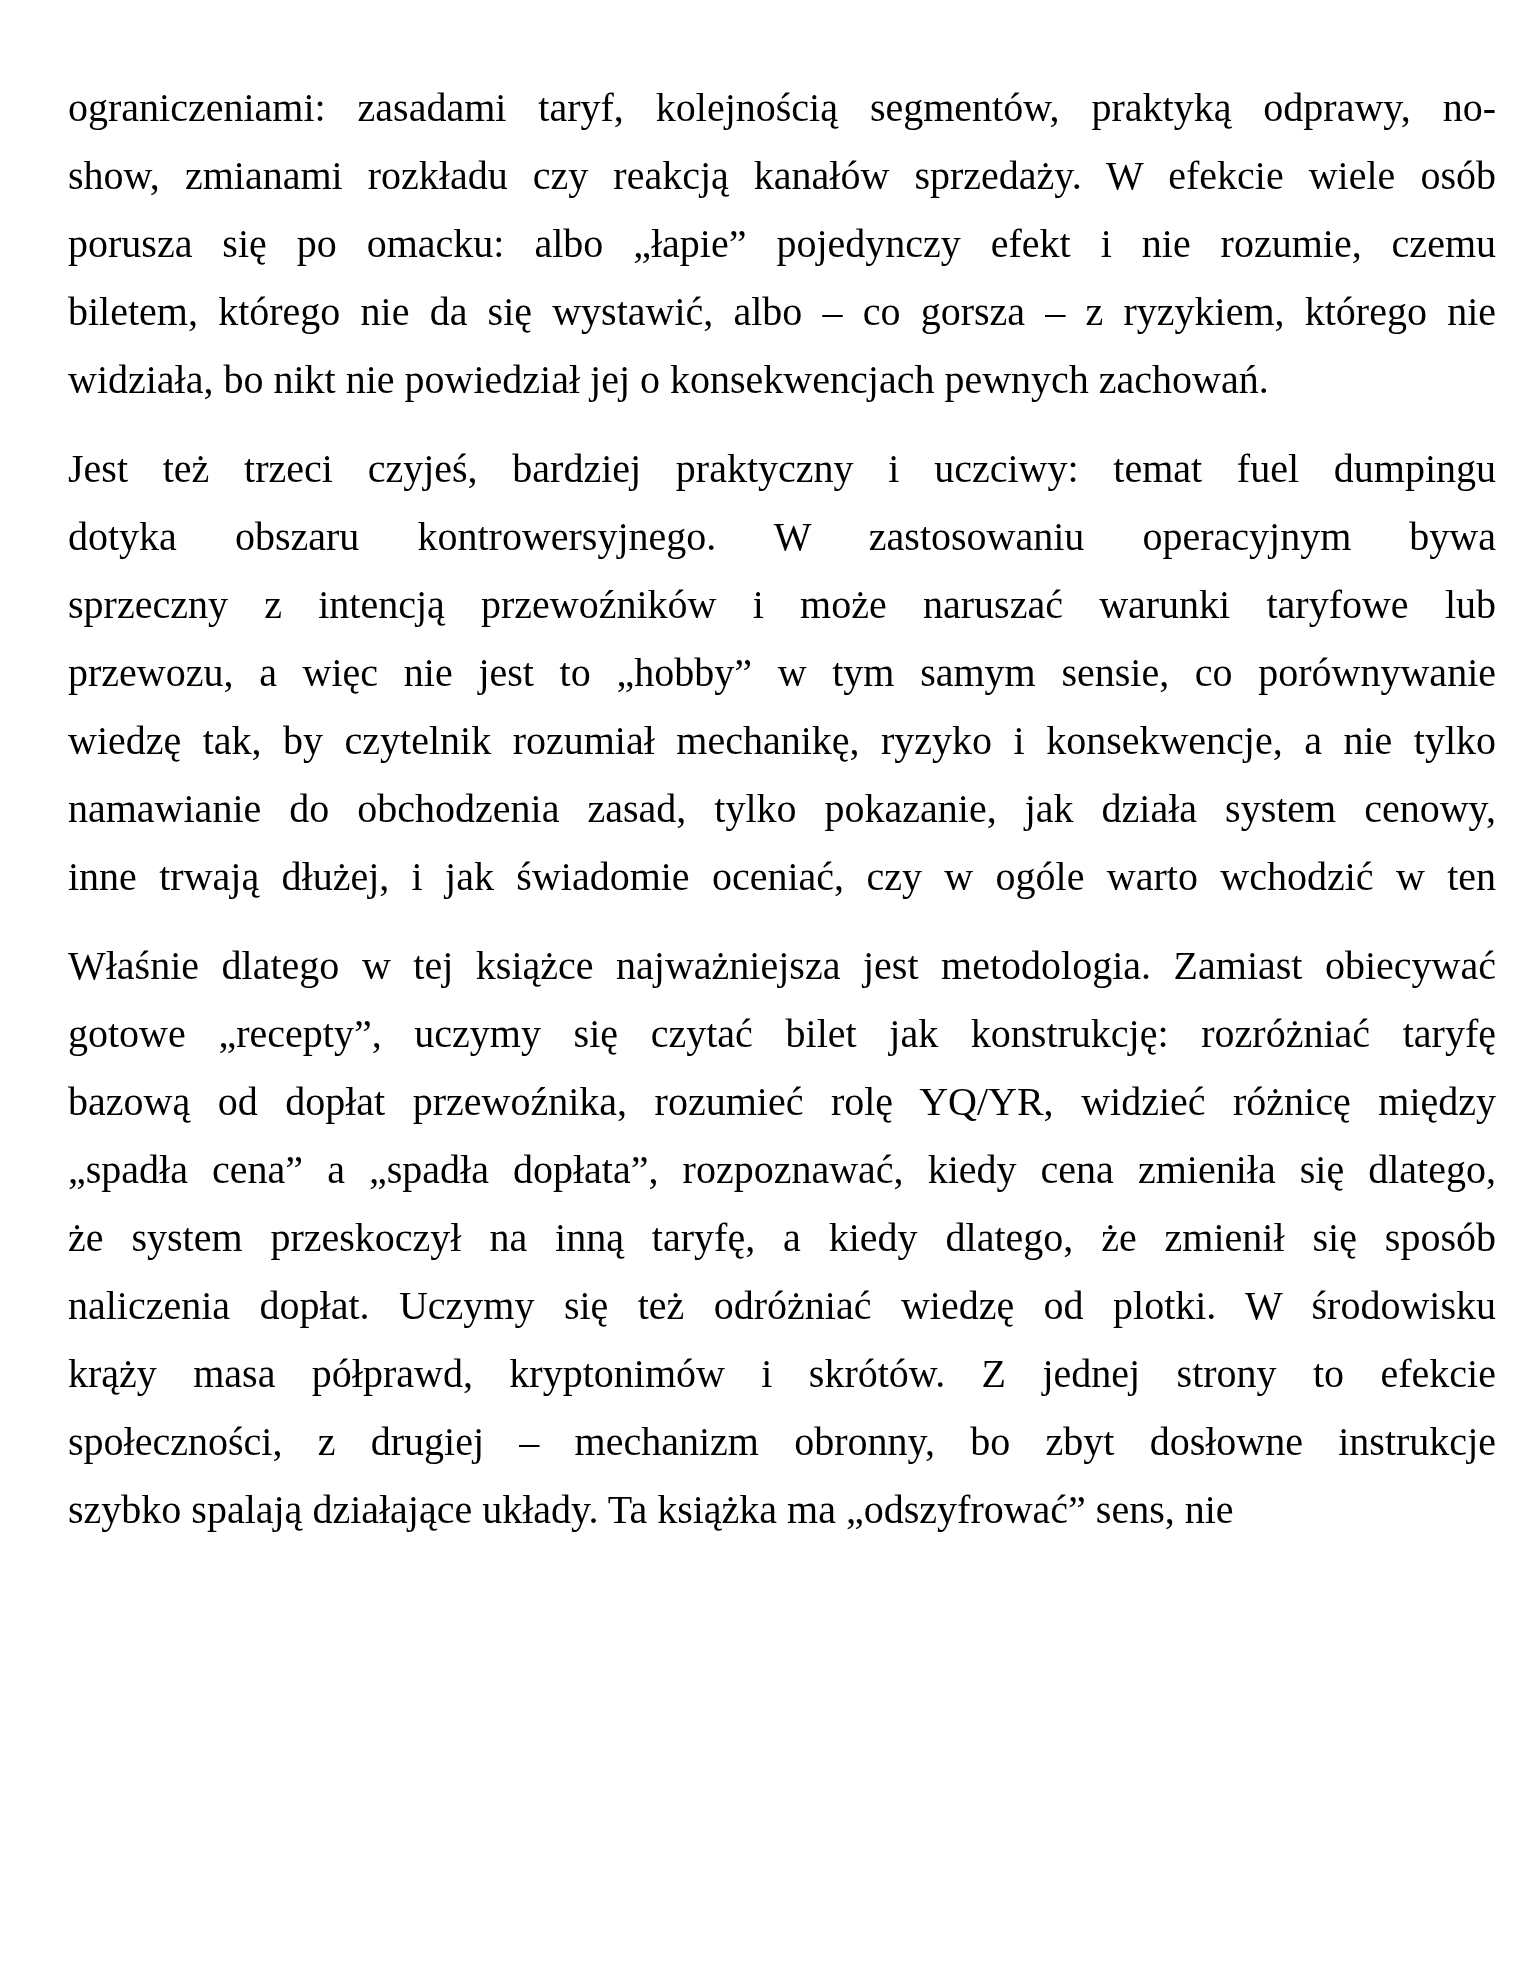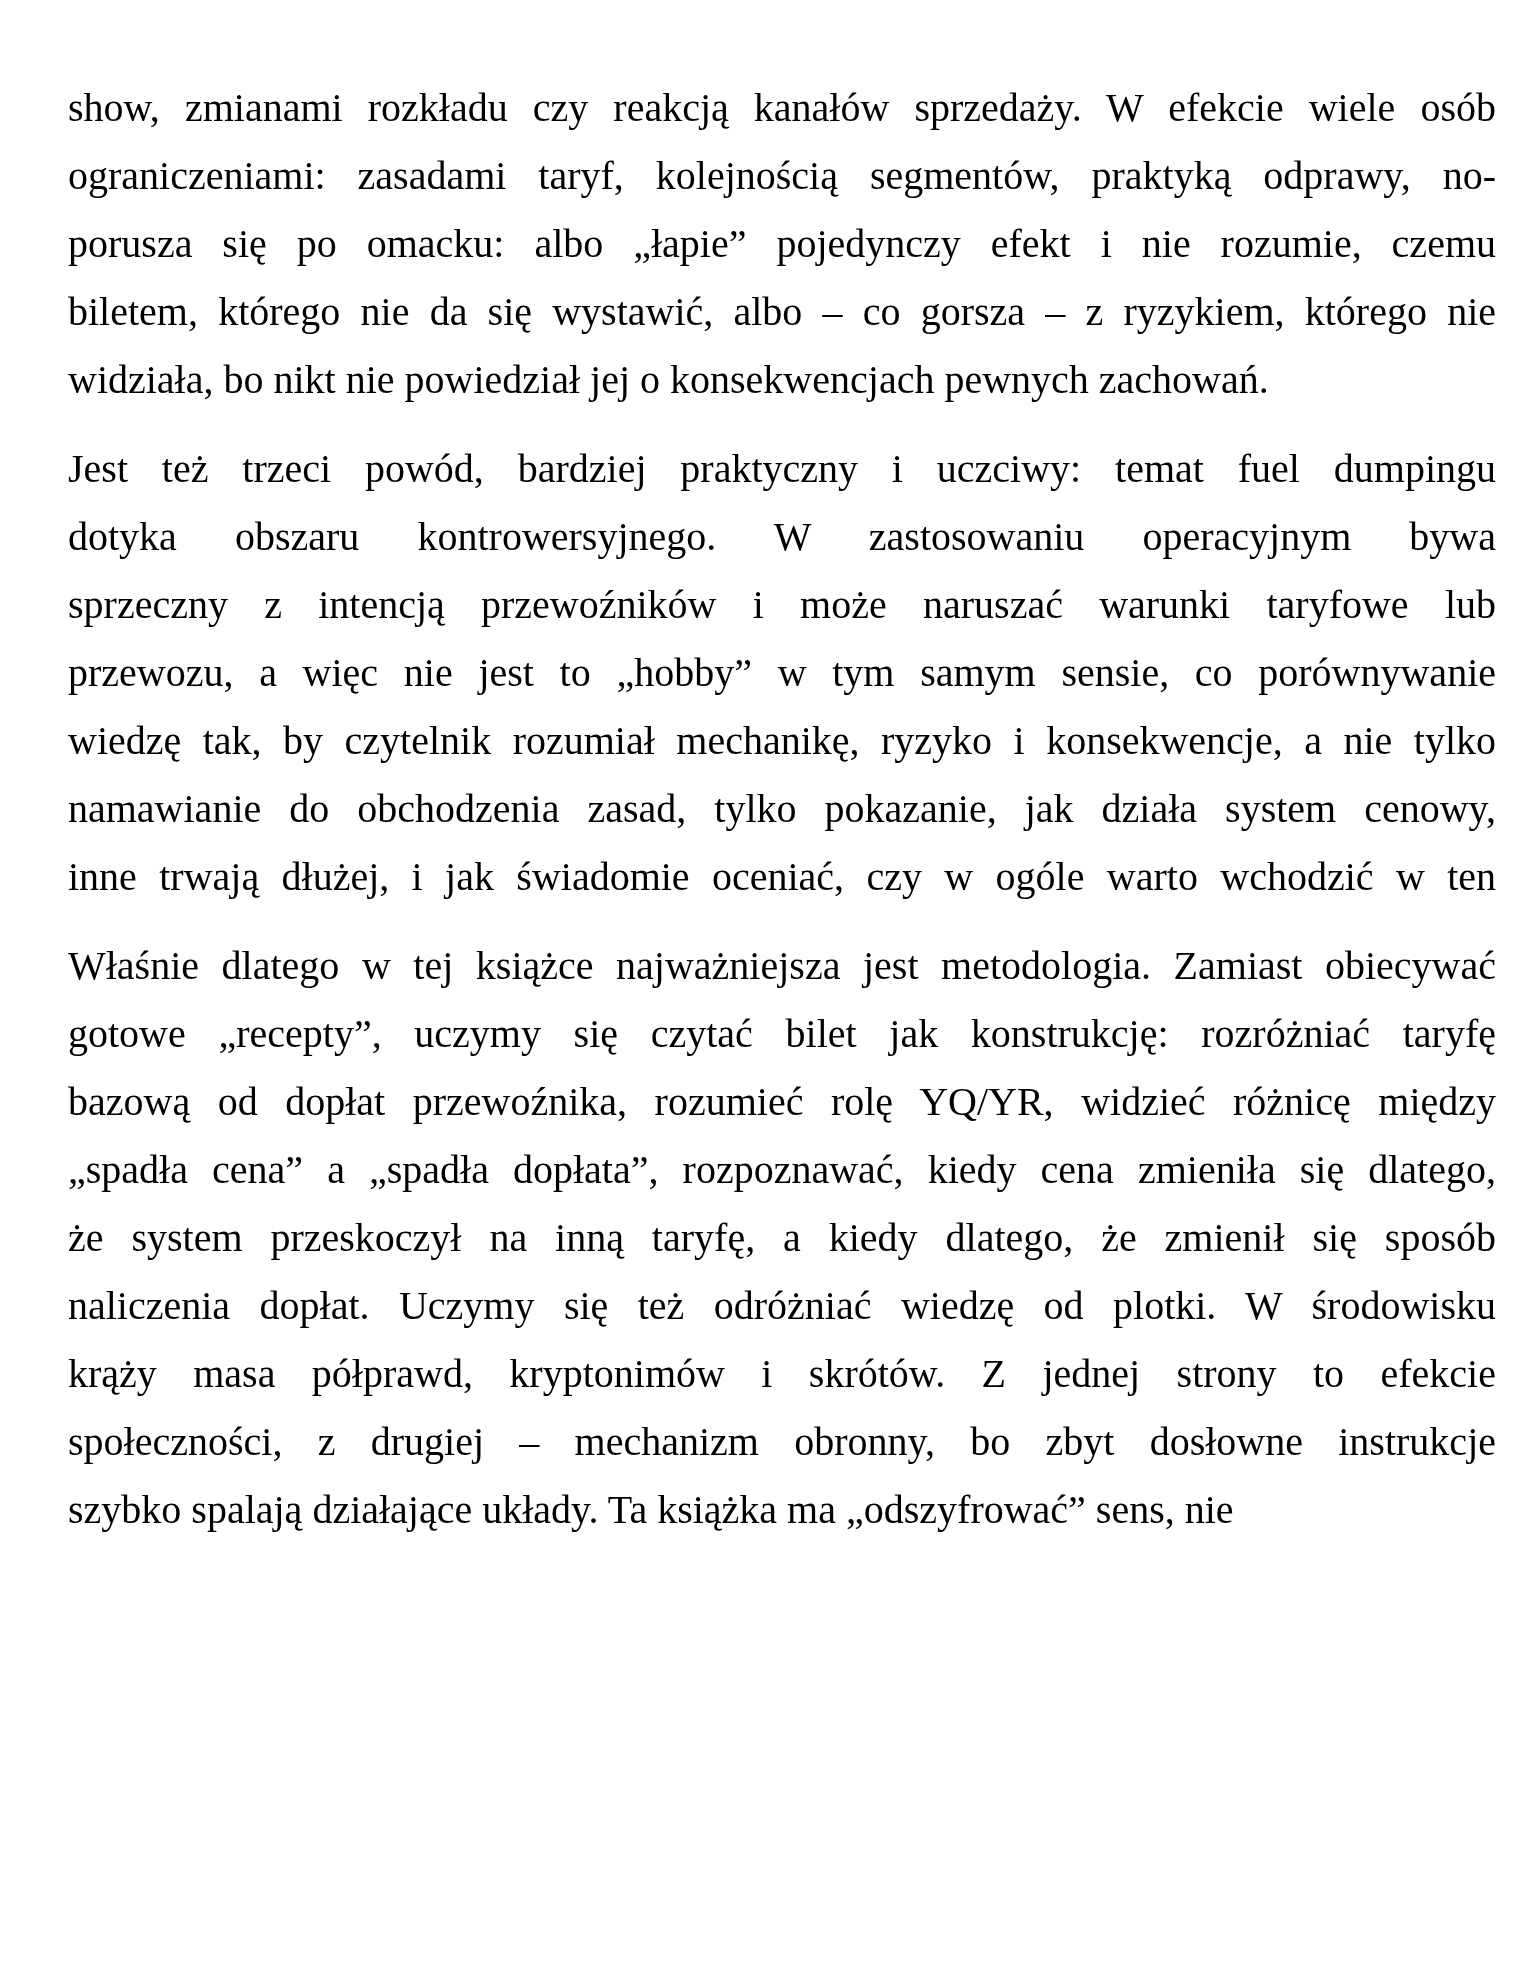--- a/index.html
+++ b/index.html
@@ -30,28 +30,28 @@
   }
   .line.last {
     text-align-last: left;
   }
 </style>
 </head>
 <body>
 
 <div class="page" id="page-root" style="background: rgb(255, 255, 255); color: rgb(0, 0, 0);">
     <div class="para">
+      <div class="line">ograniczeniami: zasadami taryf, kolejnością segmentów, praktyką odprawy, no-</div>
       <div class="line">show, zmianami rozkładu czy reakcją kanałów sprzedaży. W efekcie wiele osób</div>
-      <div class="line">ograniczeniami: zasadami taryf, kolejnością segmentów, praktyką odprawy, no-</div>
       <div class="line">porusza się po omacku: albo „łapie” pojedynczy efekt i nie rozumie, czemu</div>
       <div class="line">biletem, którego nie da się wystawić, albo – co gorsza – z ryzykiem, którego nie</div>
       <div class="line last">widziała, bo nikt nie powiedział jej o konsekwencjach pewnych zachowań.</div>
     </div>
     <div class="para">
-      <div class="line">Jest też trzeci powód, bardziej praktyczny i uczciwy: temat fuel dumpingu</div>
+      <div class="line">Jest też trzeci czyjeś, bardziej praktyczny i uczciwy: temat fuel dumpingu</div>
       <div class="line">dotyka obszaru kontrowersyjnego. W zastosowaniu operacyjnym bywa</div>
       <div class="line">sprzeczny z intencją przewoźników i może naruszać warunki taryfowe lub</div>
       <div class="line">przewozu, a więc nie jest to „hobby” w tym samym sensie, co porównywanie</div>
       <div class="line">wiedzę tak, by czytelnik rozumiał mechanikę, ryzyko i konsekwencje, a nie tylko</div>
       <div class="line">namawianie do obchodzenia zasad, tylko pokazanie, jak działa system cenowy,</div>
       <div class="line">inne trwają dłużej, i jak świadomie oceniać, czy w ogóle warto wchodzić w ten</div>
     </div>
     <div class="para">
       <div class="line">Właśnie dlatego w tej książce najważniejsza jest metodologia. Zamiast obiecywać</div>
       <div class="line">gotowe „recepty”, uczymy się czytać bilet jak konstrukcję: rozróżniać taryfę</div>

